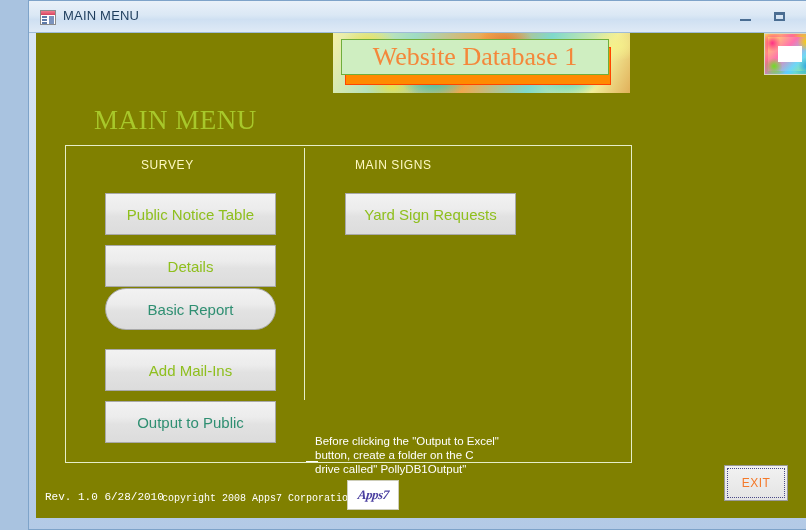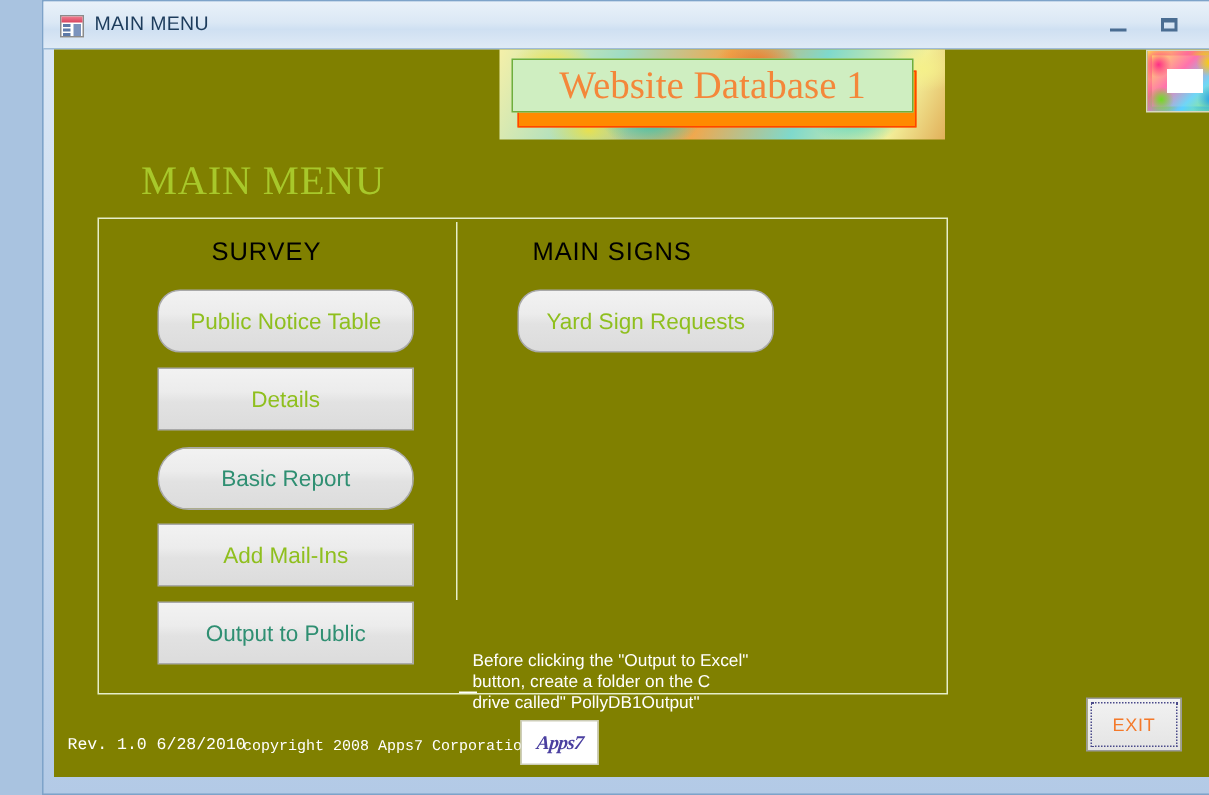--- a/index.html
+++ b/index.html
@@ -201,44 +201,44 @@
   }
 
   
   .col { position: absolute; top: 0; }
   .col-survey { left: 0; width: 238px; }
   .col-yard { left: 239px; width: 327px; }
 
   .col-title {
     position: absolute;
     top: 12px;
-    font-size: 17px;
-    color: #000000;
+    font-size: 12px;
+    color: #fef9c3;
     letter-spacing: .6px;
     white-space: nowrap;
   }
   .col-survey .col-title { left: 75px; }
   .col-yard .col-title { left: 50px; }
 
   .btn {
     position: absolute;
     width: 171px; height: 42px;
     background: linear-gradient(180deg, #f2f2f2 0%, #ececec 38%, #e2e2e2 55%, #dcdcdc 100%);
     border: 1px solid #a9a9a9;
     display: flex; align-items: center; justify-content: center;
     font-size: 15px;
     white-space: nowrap;
     cursor: pointer;
   }
   .col-survey .btn { left: 39px; }
   .col-yard .btn { left: 40px; }
 
-  .btn.b0 { top: 47px; border-radius: 15px; }
+  .btn.b0 { top: 47px; }
   .btn.b1 { top: 99px; }
-  .btn.b2 { top: 152px; border-radius: 21px; }
+  .btn.b2 { top: 142px; border-radius: 21px; }
   .btn.b3 { top: 203px; }
   .btn.b4 { top: 255px; }
 
   .c-green { color: #8fbf1e; }
   .c-teal  { color: #2f8f72; }
 
   
   .callout {
     position: absolute;
     left: 249px; top: 288px;

